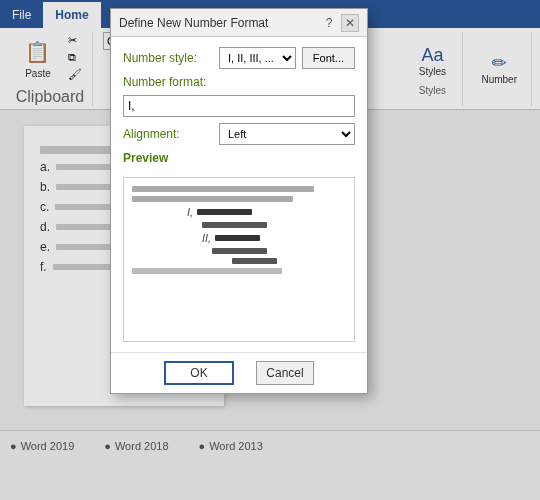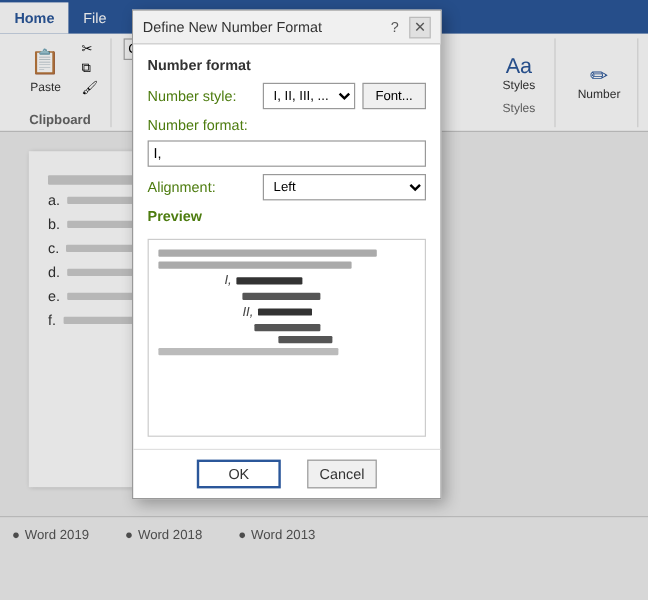--- a/index.html
+++ b/index.html
@@ -58,24 +58,23 @@
       flex-direction: column;
       align-items: center;
       height: 74px;
       padding: 0 6px;
       border-right: 1px solid #e0e0e0;
       justify-content: center;
       gap: 2px;
     }
 
     .ribbon-group-label {
-      font-size: 11px;
+      font-size: 16px;
       color: #666;
       margin-top: auto;
-      font-weight: bold;
     }
 
     .ribbon-btn-large {
       display: flex;
       flex-direction: column;
       align-items: center;
       padding: 4px 8px;
       cursor: pointer;
       border-radius: 2px;
       min-width: 40px;
@@ -403,22 +402,22 @@
       font-size: 12px;
       cursor: pointer;
       color: #333;
     }
   </style>
 </head>
 <body>
 
 <div class="ribbon">
   <div class="ribbon-tabs">
+    <div class="ribbon-tab">File</div>
     <div class="ribbon-tab active">Home</div>
-    <div class="ribbon-tab">File</div>
     <div class="ribbon-tab">Mailings</div>
     <div class="ribbon-tab">Review</div>
     <div class="ribbon-tab">View</div>
   </div>
   <div class="ribbon-content">
 
     <div class="ribbon-group">
       <div class="clipboard-group">
         <div class="ribbon-btn-large">
           <div class="ribbon-icon-large">📋</div>
@@ -529,21 +528,20 @@
 
     <div class="modal-titlebar">
       <span class="modal-title">Define New Number Format</span>
       <div class="modal-controls">
         <div class="modal-help">?</div>
         <div class="modal-close">✕</div>
       </div>
     </div>
 
     <div class="modal-body">
-      <div class="section-header">Number format</div>
 
       <div class="form-row">
         <span class="form-label">Number style:</span>
         <select class="form-select">
           <option>I, II, III, ...</option>
         </select>
         <button class="form-btn">Font...</button>
       </div>
 
       <div class="form-row">

